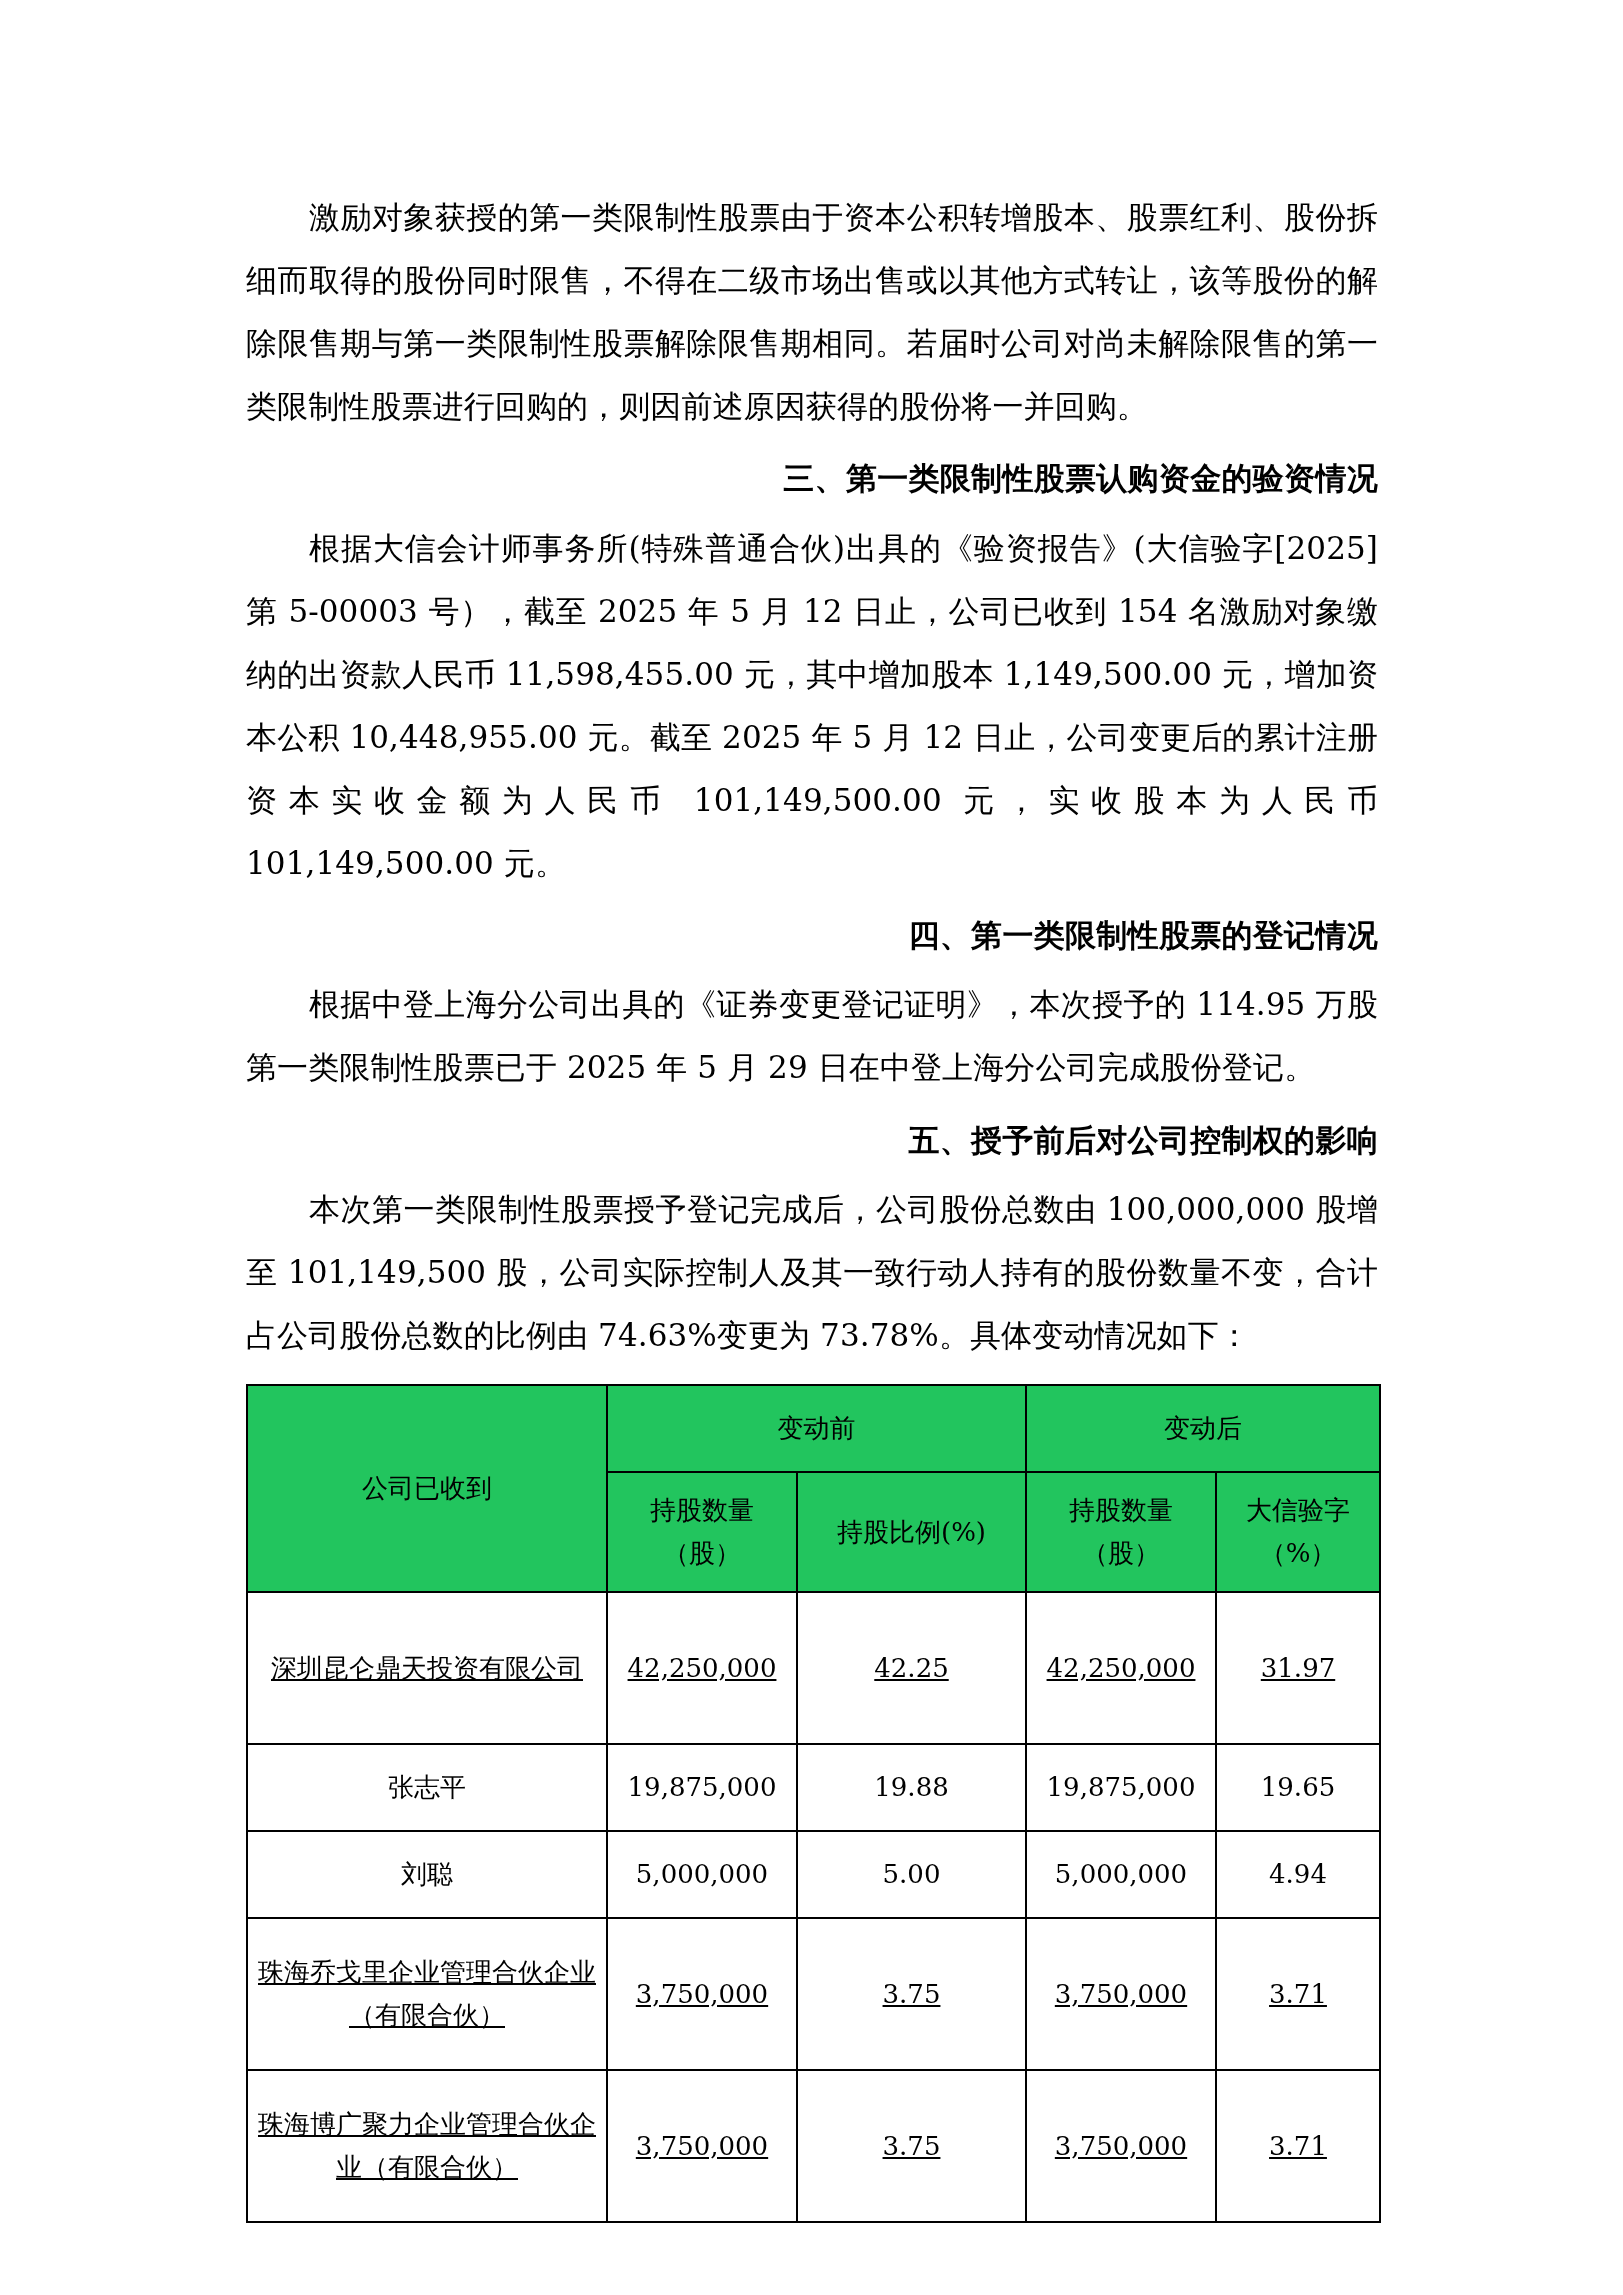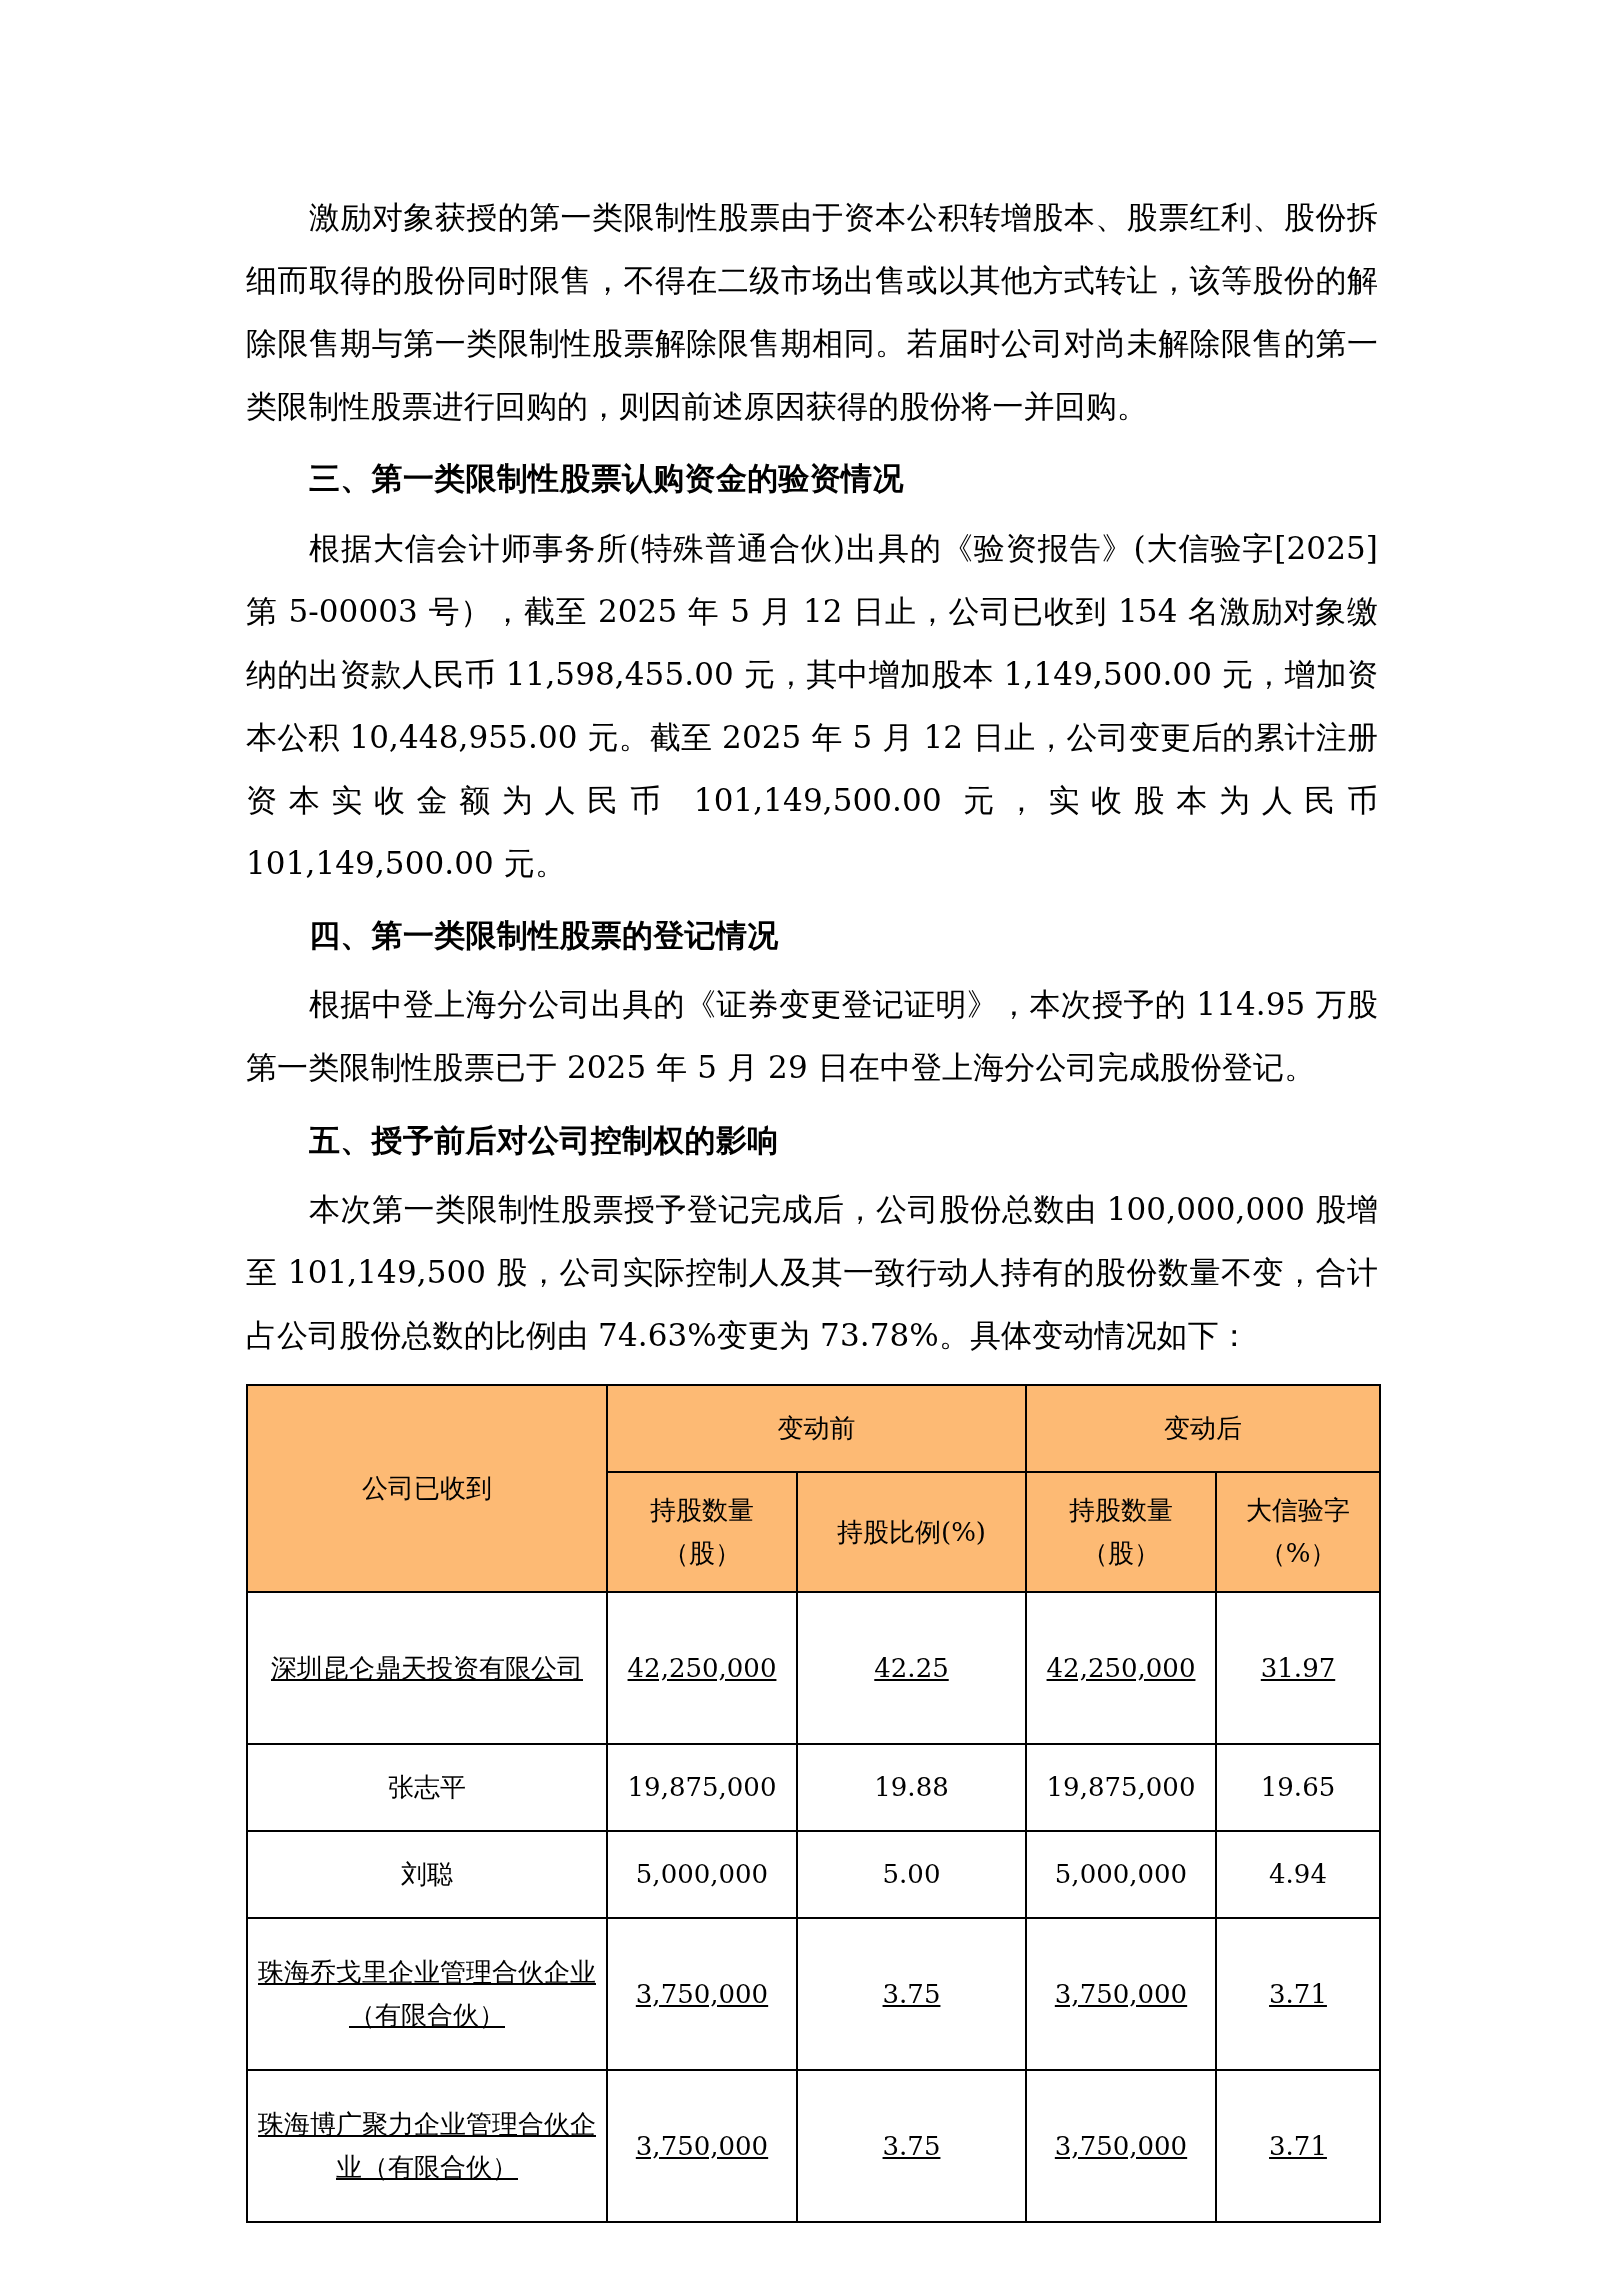--- a/index.html
+++ b/index.html
@@ -36,20 +36,21 @@
   }
 
   
   .heading {
     font-size: 31px;
     line-height: 63px;
     font-weight: bold;
     text-indent: 63px;
     margin: 9.2px 0 6.5px 0;
     letter-spacing: 0.3px;
+    text-align: right;
   }
 
   
   .tbl-wrap {
     margin-top: 17px;
   }
   table.share-table {
     border-collapse: collapse;
     width: 1132px;
     table-layout: fixed;
@@ -58,21 +59,21 @@
   table.share-table th,
   table.share-table td {
     border: 2px solid #000000;
     text-align: center;
     vertical-align: middle;
     padding: 6.5px 5.2px;
     line-height: 43px;
     font-weight: normal;
   }
   table.share-table thead th {
-    background: #fdba74;
+    background: #22c55e;
   }
   .col-name   { width: 360px; }
   .col-num-a  { width: 190px; }
   .col-pct-a  { width: 229px; }
   .col-num-b  { width: 190px; }
   .col-pct-b  { width: 164px; }
 
   .row-tall td { height: 137px; text-decoration: underline; }
   .row-short td { height: 72px; }
 

